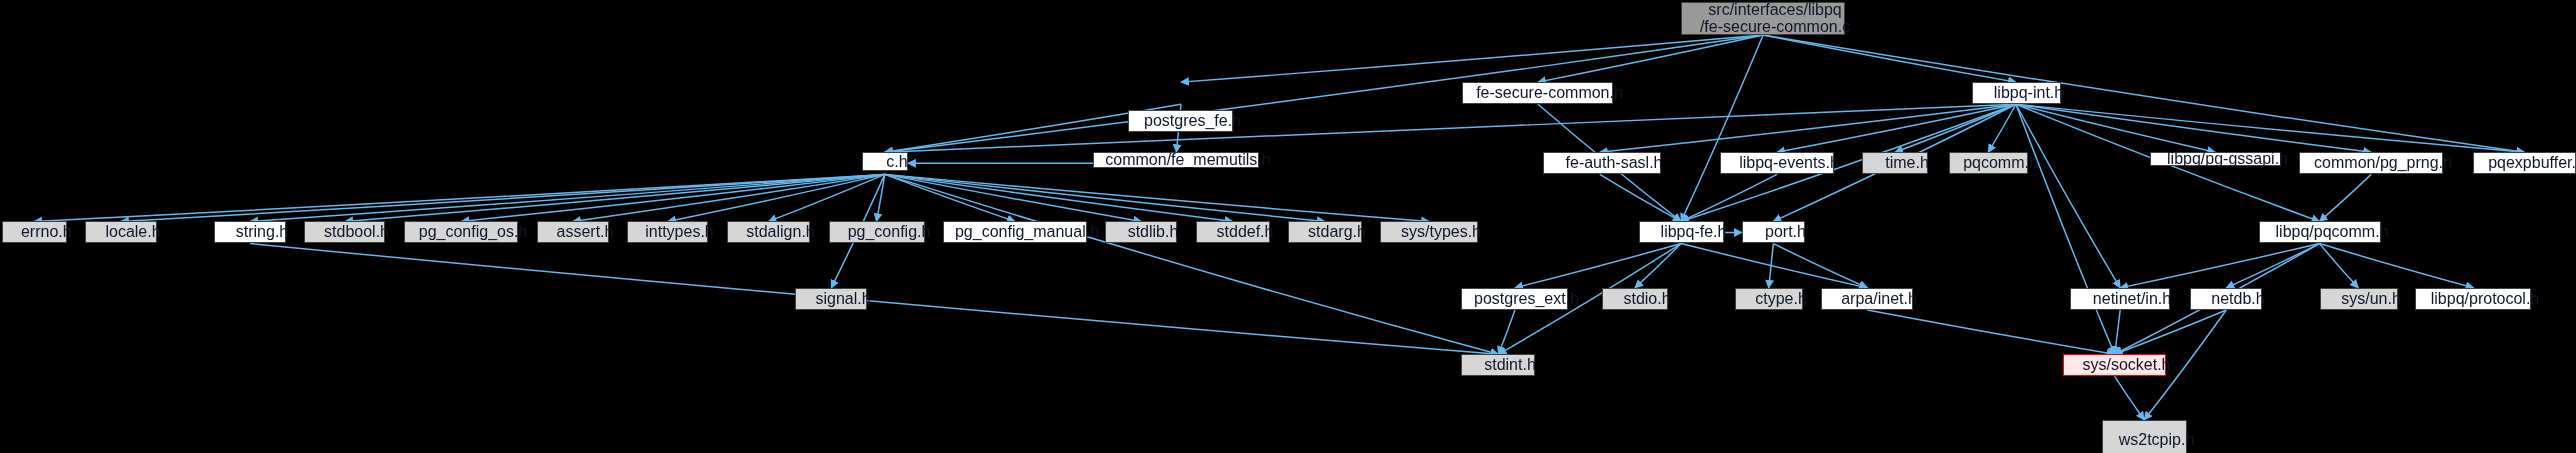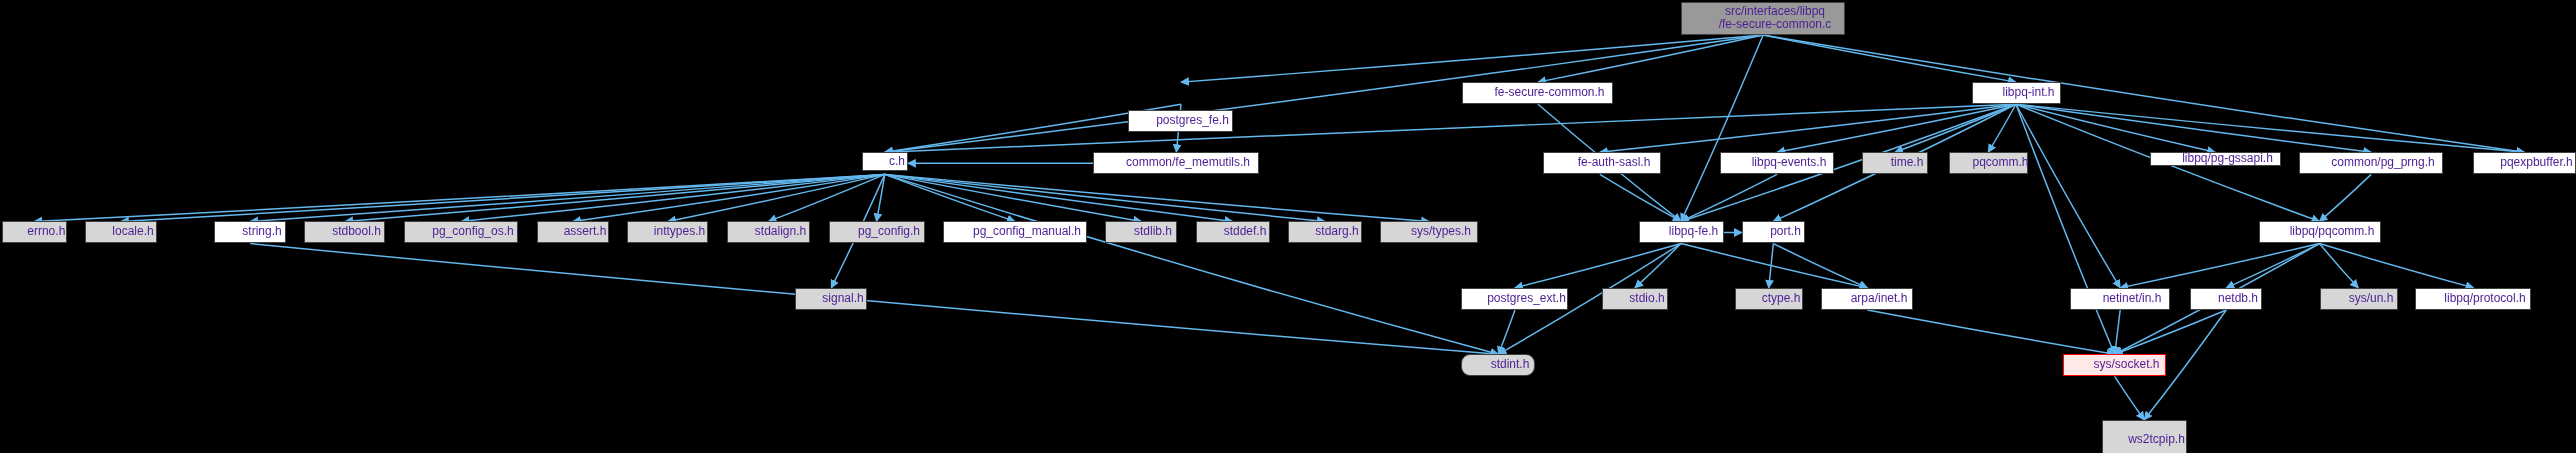--- a/index.html
+++ b/index.html
@@ -1,21 +1,21 @@
 <!DOCTYPE html>
 <html style="font-size:14.8px"><head>
 <meta charset="utf-8">
 <style>
   html,body{margin:0;padding:0;background:#000;}
   body{width:2576px;height:453px;overflow:hidden;font-family:"Liberation Sans",sans-serif;}
   #graph{position:relative;width:2576px;height:453px;background:#000;}
   svg{position:absolute;left:0;top:0;width:2576px;height:453px;}
   .node{position:absolute;box-sizing:border-box;border:0.9px solid #404040;
         display:flex;align-items:center;justify-content:center;
-        font-size:12px;line-height:1.1;color:#4c1d95;white-space:pre;text-align:center;
+        font-size:16px;line-height:1.1;color:#0f172a;white-space:pre;text-align:center;
         background:#e0e0e0;height:22px;padding-left:24px;}
   .node.white{background:#ffffff;}
   .node.gray{background:#d6d6d6;}
   .node.root{background:#999999;border:0.9px solid #404040;height:33px;}
   .node.err{background:#ffe8e8;border:1.8px solid #ff0000;}
 </style>
 </head>
 <body>
 
 <div id="graph">
@@ -89,21 +89,21 @@
         <path d="M 1185 177 Q 1084.5 177 984 177" stroke="#63b8ee" stroke-width="1.6" fill="none" marker-end="url(#arrow)"></path>
       </g>
   </svg>
   <div id="nodes">
       <div class="node root" style="left: 1681px; top: 1.8px; width: 164px; height: 33px;">src/interfaces/libpq
 /fe-secure-common.c</div>
       <div class="node white" style="left: 1128px; top: 82px; width: 105px; height: 22px; margin-top: 28px;">postgres_fe.h</div>
       <div class="node white" style="left: 1462px; top: 82px; width: 151px; height: 22px;">fe-secure-common.h</div>
       <div class="node white" style="left: 1972px; top: 82px; width: 89px; height: 22px;">libpq-int.h</div>
       <div class="node white" style="left: 862px; top: 152px; width: 46px; height: 19px;">c.h</div>
-      <div class="node white" style="left: 1093px; top: 152px; width: 166px; height: 22px;">common/fe_memutils.h</div>
+      <div class="node white" style="left: 1093px; top: 152px; width: 166px; height: 16px;">common/fe_memutils.h</div>
       <div class="node white" style="left: 1543px; top: 152px; width: 118px; height: 22px;">fe-auth-sasl.h</div>
       <div class="node white" style="left: 1720px; top: 152px; width: 114px; height: 22px;">libpq-events.h</div>
       <div class="node gray" style="left: 1862px; top: 152px; width: 66px; height: 22px;">time.h</div>
       <div class="node gray" style="left: 1949px; top: 152px; width: 79px; height: 22px;">pqcomm.h</div>
       <div class="node white" style="left: 2150px; top: 152px; width: 131px; height: 14px;">libpq/pg-gssapi.h</div>
       <div class="node white" style="left: 2299px; top: 152px; width: 144px; height: 22px;">common/pg_prng.h</div>
       <div class="node white" style="left: 2473px; top: 152px; width: 103px; height: 22px;">pqexpbuffer.h</div>
       <div class="node gray" style="left: 1.8px; top: 221px; width: 65px; height: 22px;">errno.h</div>
       <div class="node gray" style="left: 85px; top: 221px; width: 72px; height: 22px;">locale.h</div>
       <div class="node white" style="left: 214px; top: 221px; width: 72px; height: 22px;">string.h</div>
@@ -123,18 +123,18 @@
       <div class="node white" style="left: 2259px; top: 221px; width: 122px; height: 22px;">libpq/pqcomm.h</div>
       <div class="node gray" style="left: 795px; top: 288px; width: 72px; height: 22px;">signal.h</div>
       <div class="node white" style="left: 1461px; top: 288px; width: 107px; height: 22px;">postgres_ext.h</div>
       <div class="node gray" style="left: 1602px; top: 288px; width: 66px; height: 22px;">stdio.h</div>
       <div class="node gray" style="left: 1735px; top: 288px; width: 68px; height: 22px;">ctype.h</div>
       <div class="node white" style="left: 1821px; top: 288px; width: 92px; height: 22px;">arpa/inet.h</div>
       <div class="node white" style="left: 2070px; top: 288px; width: 100px; height: 22px;">netinet/in.h</div>
       <div class="node white" style="left: 2190px; top: 288px; width: 72px; height: 22px;">netdb.h</div>
       <div class="node gray" style="left: 2320px; top: 288px; width: 78px; height: 22px;">sys/un.h</div>
       <div class="node white" style="left: 2415px; top: 288px; width: 116px; height: 22px;">libpq/protocol.h</div>
-      <div class="node gray" style="left: 1461px; top: 354px; width: 74px; height: 22px; border-radius: 9px;">stdint.h</div>
+      <div class="node gray" style="left: 1461px; top: 354px; width: 74px; height: 22px;">stdint.h</div>
       <div class="node err" style="left: 2063px; top: 354px; width: 103px; height: 22px;">sys/socket.h</div>
       <div class="node gray" style="left: 2102px; top: 420px; width: 85px; height: 40px;">ws2tcpip.h</div>
     </div>
 </div>
 
 
 </body></html>

